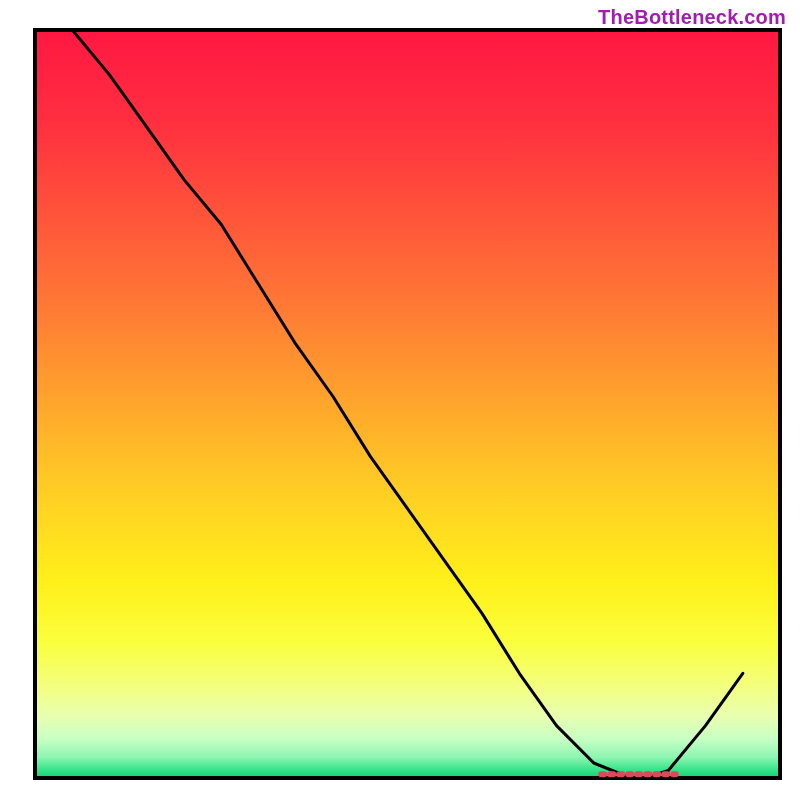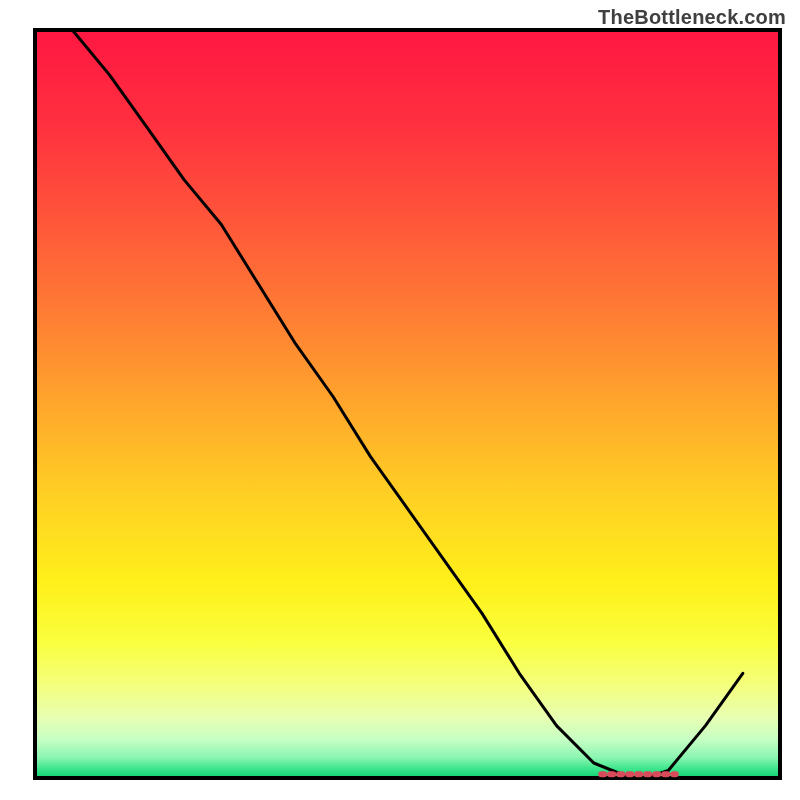--- a/index.html
+++ b/index.html
@@ -14,21 +14,21 @@
     position: relative;
     width: 800px;
     height: 800px;
   }
   .watermark {
     position: absolute;
     top: 6px;
     right: 14px;
     font-size: 20px;
     font-weight: 600;
-    color: #404040;
+    color: #a21caf;
     letter-spacing: 0.2px;
     z-index: 20;
     user-select: none;
   }
   svg.chart {
     position: absolute;
     top: 0;
     left: 0;
     width: 800px;
     height: 800px;

